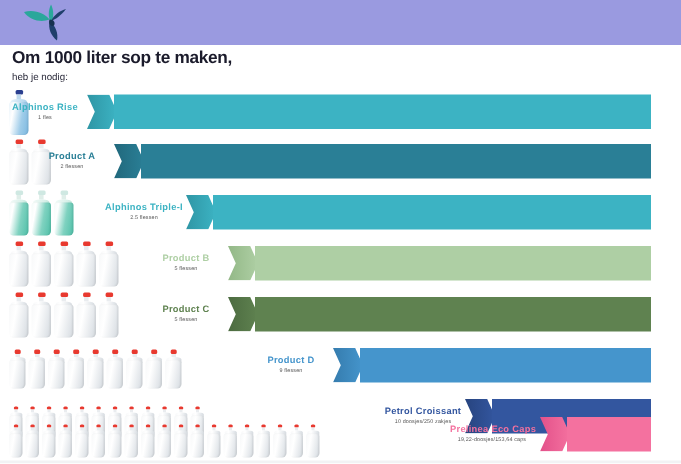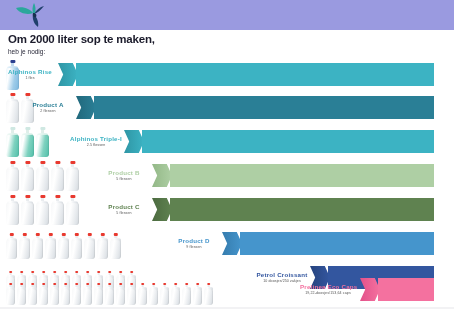--- a/index.html
+++ b/index.html
@@ -90,21 +90,21 @@
   <div class="logo">
     <svg viewBox="0 0 44 28" width="44" height="28" aria-hidden="true">
       <path d="M6 7 C13 5 20 8 23 12 C18 14 10 13 6 7 Z" fill="#2aa79b"></path>
       <path d="M24 2 C26 6 26 11 24 14 C22 11 22 6 24 2 Z" fill="#2aa79b"></path>
       <path d="M34 5 C31 9 27 12 24 13 C26 9 30 6 34 5 Z" fill="#1f3f6b"></path>
       <path d="M23 13 C27 16 29 21 28 26 C24 23 22 18 23 13 Z" fill="#1f3f6b"></path>
       <path d="M23 12 C26 12 27 14 26 16 C24 17 22 15 23 12 Z" fill="#17314f"></path>
     </svg>
   </div>
 </div>
-<div class="title">Om 2000 liter sop te maken,</div>
+<div class="title">Om 1000 liter sop te maken,</div>
 <div class="subtitle">heb je nodig:</div>
 
 <div class="chart" id="chart">
     <div class="row" style="top: 1px; height: 31px;">
       <div class="bottles" style="height: 31px;">
         <div class="bottle" style="width: 13px; height: 30px;">
           <div class="cap" style="width: 5.2px; height: 3px; background: rgb(43, 63, 143);"></div>
           <div class="neck" style="top: 3px; width: 3.9px; height: 3px; background: rgb(191, 217, 238);"></div>
           <div class="shoulder" style="top: 5.5px; width: 11.96px; height: 4.8px; background: linear-gradient(100deg, rgb(234, 244, 251), rgb(188, 219, 240) 70%, rgb(167, 205, 232));"></div>
           <div class="body" style="height: 21.84px; background: linear-gradient(100deg, rgb(234, 244, 251) 0%, rgb(255, 255, 255) 22%, rgb(159, 204, 233) 62%, rgb(124, 184, 224) 100%);"></div>

